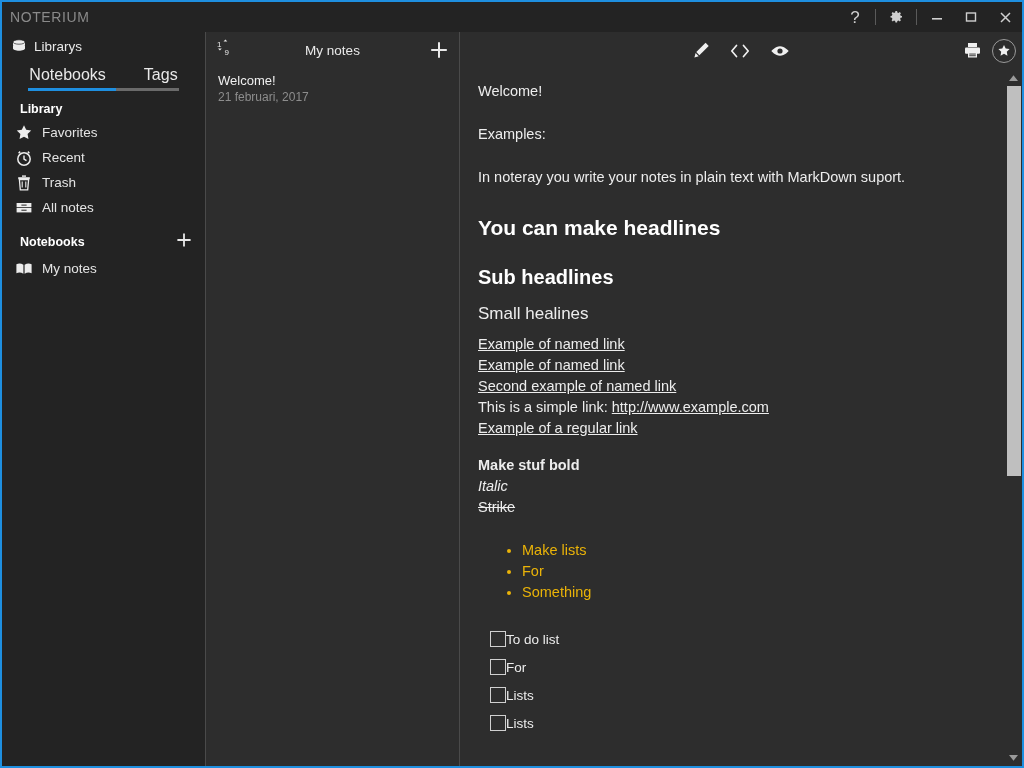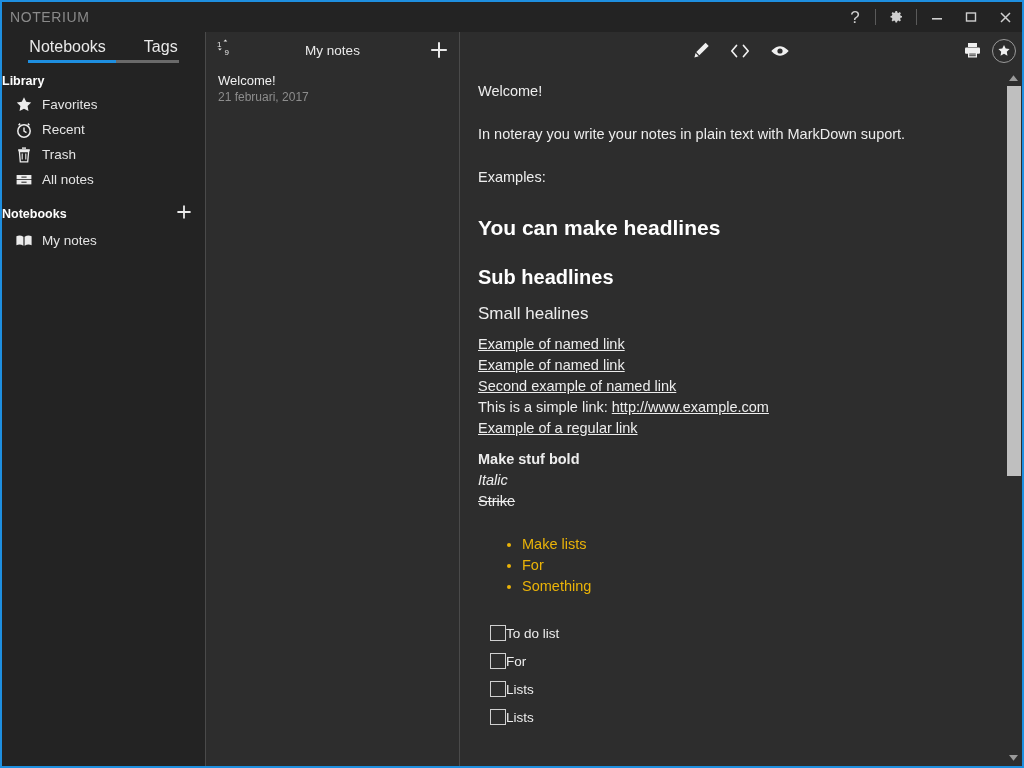--- a/index.html
+++ b/index.html
@@ -98,21 +98,21 @@
     height: 3px;
     display: flex;
   }
   .ul-active { flex: 0 0 58%; background: #1e8fe0; }
   .ul-rest   { flex: 1 1 auto; background: #6a6a6a; }
 
   .section-head {
     color: #ffffff;
     font-size: 12.5px;
     font-weight: bold;
-    padding: 11px 0 4px 0;
+    padding: 11px 0 4px 18px;
     display: flex;
     align-items: center;
   }
   .section-head .plus {
     margin-left: auto;
     margin-right: 12px;
     color: #e9e9e9;
   }
   .nav-item {
     display: flex;
@@ -201,21 +201,21 @@
     margin: 10px 0 18px 0; color: #ffffff;
   }
   .ed-content h2 {
     font-size: 20px; font-weight: bold; line-height: 26px;
     margin: 0 0 12px 0; color: #ffffff;
   }
   .ed-content h3 {
     font-size: 17px; font-weight: normal; line-height: 23px;
     margin: 0 0 9px 0; color: #ededed;
   }
-  .linkblock { margin-bottom: 10px; }
+  .linkblock { margin-bottom: 16px; }
   .linkblock div { font-size: 14.5px; line-height: 21px; color: #ededed; }
   .lnk { color: #ededed; text-decoration: underline; }
   .fmtblock { margin-bottom: 22px; }
   .fmtblock div { font-size: 14.5px; line-height: 21px; color: #ededed; }
   .b-bold { font-weight: bold; }
   .b-ital { font-style: italic; }
   .b-strk { text-decoration: line-through; }
 
   .bullets { margin: 0 0 22px 44px; }
   .bullets li { font-size: 14.5px; line-height: 21px; color: #eab308; list-style: disc; }
@@ -287,20 +287,29 @@
           <path d="M3 3 L12 12 M12 3 L3 12" stroke="#cfcfcf" stroke-width="1.5" fill="none"></path>
         </svg>
       </div>
     </div>
   </div>
 
   <div class="body">
 
     <div class="sidebar">
 
+      <div class="lib-row">
+        <svg width="16" height="16" viewBox="0 0 16 16">
+          <ellipse cx="8" cy="4" rx="6" ry="2.2" fill="#ececec"></ellipse>
+          <path d="M2 4v3c0 1.2 2.7 2.2 6 2.2s6-1 6-2.2V4" fill="#ececec"></path>
+          <path d="M2 7.6v3c0 1.2 2.7 2.2 6 2.2s6-1 6-2.2v-3" fill="#ececec"></path>
+          <ellipse cx="8" cy="4" rx="6" ry="2.2" fill="none" stroke="#232323" stroke-width="0.7"></ellipse>
+        </svg>
+        <span>Librarys</span>
+      </div>
 
       <div class="tabs">
         <div class="tab">Notebooks</div>
         <div class="tab">Tags</div>
         <div class="tabs-underline">
           <div class="ul-active"></div>
           <div class="ul-rest"></div>
         </div>
       </div>
 
@@ -429,22 +438,22 @@
           <span class="star-circle">
             <svg width="14" height="14" viewBox="0 0 18 18">
               <path fill="#f0f0f0" d="M9 1.2l2.2 4.6 5 .7-3.6 3.5.85 5-4.45-2.35L4.55 15l.85-5L1.8 6.5l5-.7z"></path>
             </svg>
           </span>
         </div>
       </div>
 
       <div class="ed-content">
         <p>Welcome!</p>
+        <p>Examples:</p>
         <p>In noteray you write your notes in plain text with MarkDown suport.</p>
-        <p>Examples:</p>
 
         <h1>You can make headlines</h1>
         <h2>Sub headlines</h2>
         <h3>Small healines</h3>
 
         <div class="linkblock">
           <div><a class="lnk" href="#">Example of named link</a></div>
           <div><a class="lnk" href="#">Example of named link</a></div>
           <div><a class="lnk" href="#">Second example of named link</a></div>
           <div><span>This is a simple link: </span><a class="lnk" href="#">http://www.example.com</a></div>

